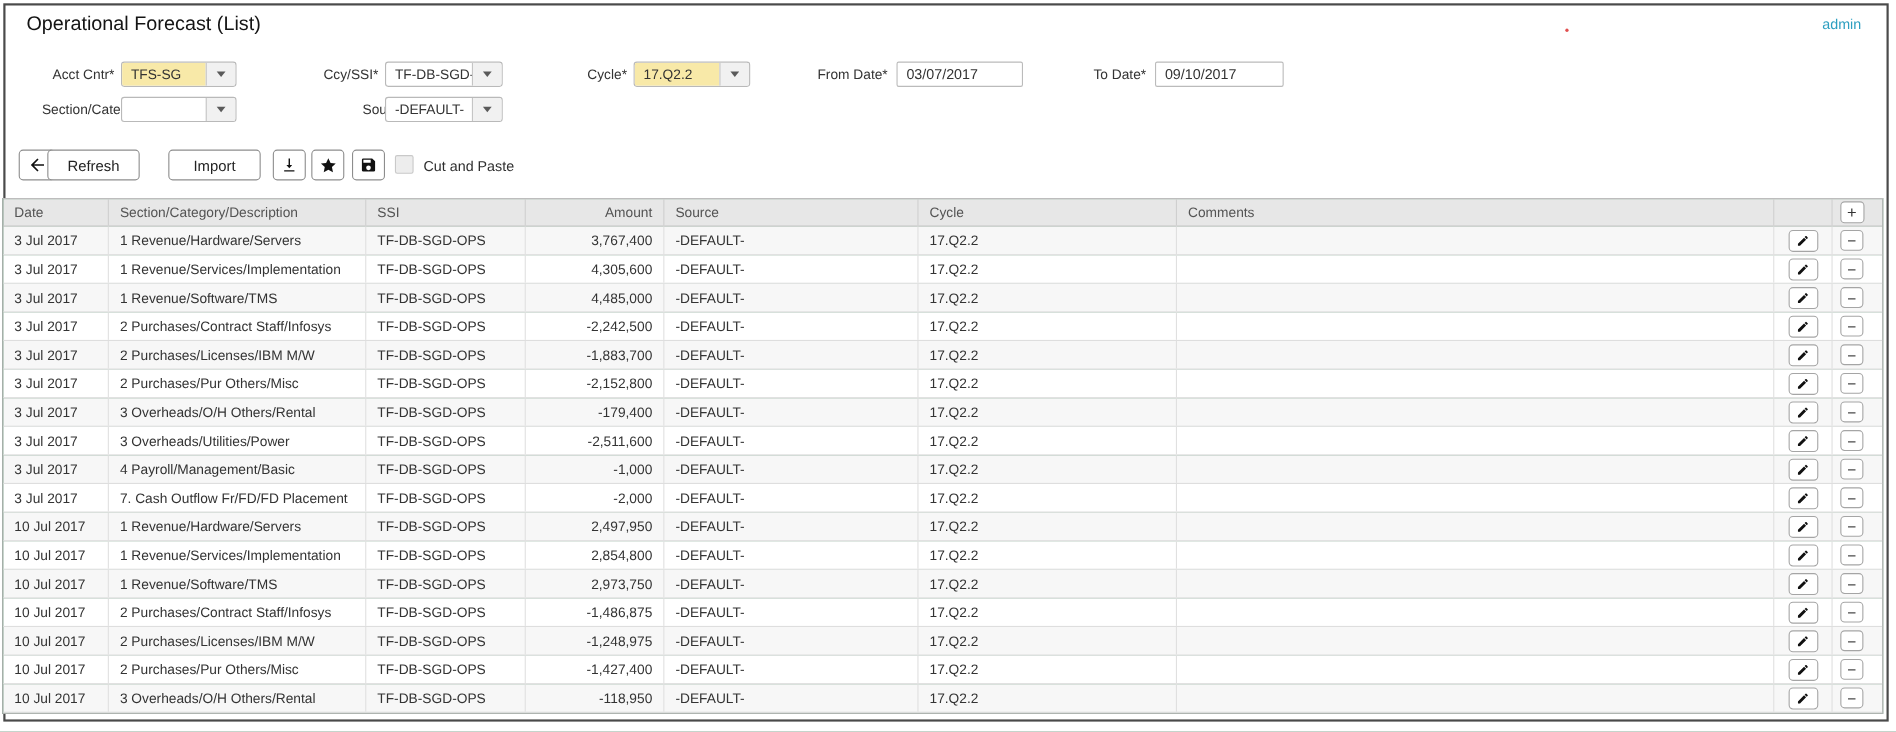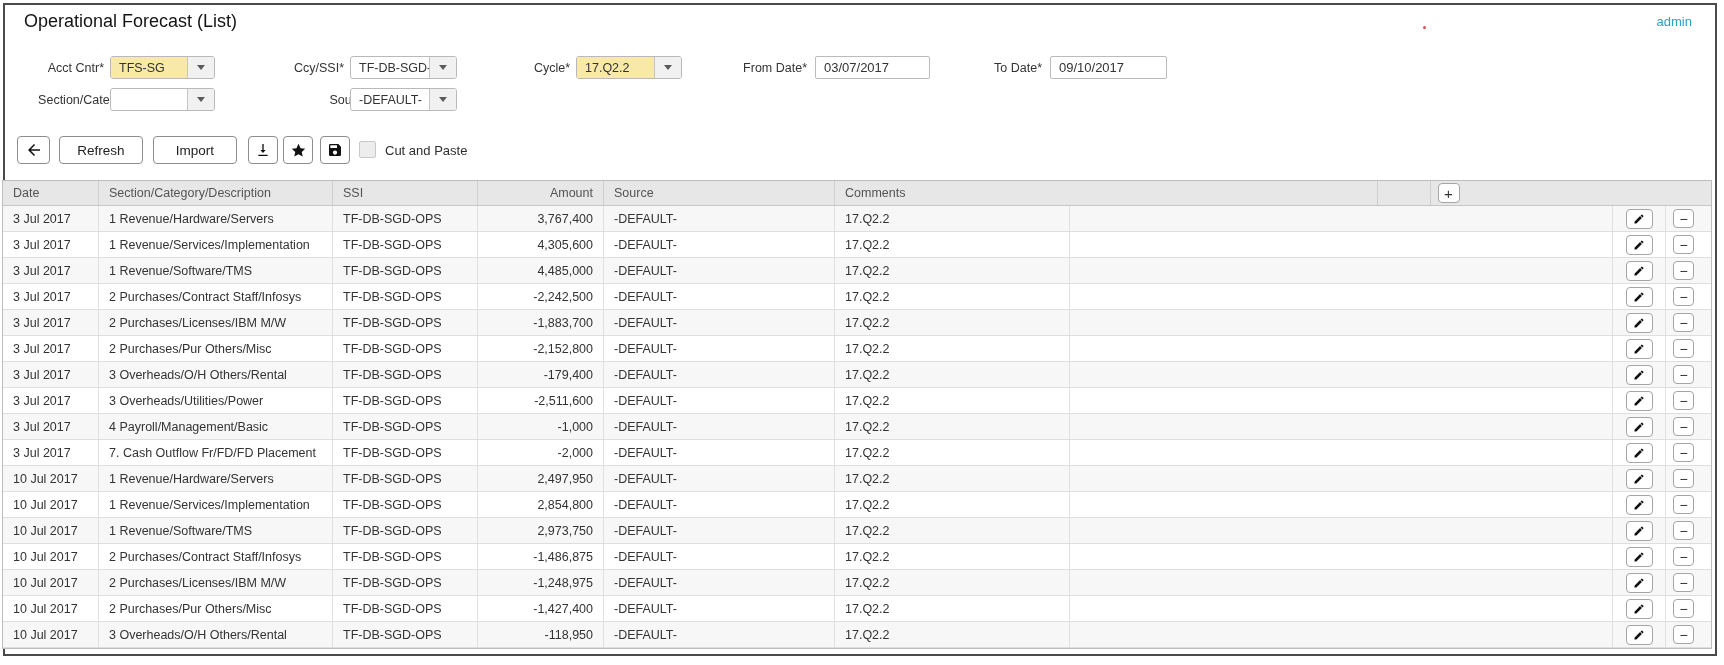--- a/index.html
+++ b/index.html
@@ -112,21 +112,21 @@
     </span>
 </div>
 
 <button class="abs tbtn" style="left:17px;width:33px;">
   <span style="display:flex;">
       <svg width="18" height="18" viewBox="0 0 24 24">
         <path d="M20 11H7.83l5.59-5.59L12 4l-8 8 8 8 1.41-1.41L7.83 13H20v-2z"></path>
       </svg>
     </span>
 </button>
-<button class="abs tbtn" style="left:59px;width:84px;">Refresh</button>
+<button class="abs tbtn" style="left:43px;width:84px;">Refresh</button>
 <button class="abs tbtn" style="left:153px;width:84px;">Import</button>
 <button class="abs tbtn" style="left:248px;width:30px;">
   <span style="display:flex;">
       <svg width="16" height="16" viewBox="0 0 24 24">
         <path d="M16 12h-3V3h-2v9H8l4 4.5L16 12zM5 19v2h14v-2H5z"></path>
       </svg>
     </span>
 </button>
 <button class="abs tbtn" style="left:283px;width:30px;">
   <span style="display:flex;">
@@ -145,20 +145,21 @@
 <span class="abs checkbox"></span>
 <span class="abs check-label">Cut and Paste</span>
 
 <div class="ftable">
   <div class="thead">
     <div class="th c0">Date</div>
     <div class="th c1">Section/Category/Description</div>
     <div class="th c2">SSI</div>
     <div class="th c3 num">Amount</div>
     <div class="th c4">Source</div>
+    <div class="th c5">Cycle</div>
     <div class="th c6">Comments</div>
     <div class="th c7 ctr"></div>
     <div class="th c8 ctr">
       <span class="mini-btn add-btn">+</span>
     </div>
   </div>
   <div>
   <div class="tr">
     <div class="td c0">3 Jul 2017</div>
     <div class="td c1">1 Revenue/Hardware/Servers</div>

